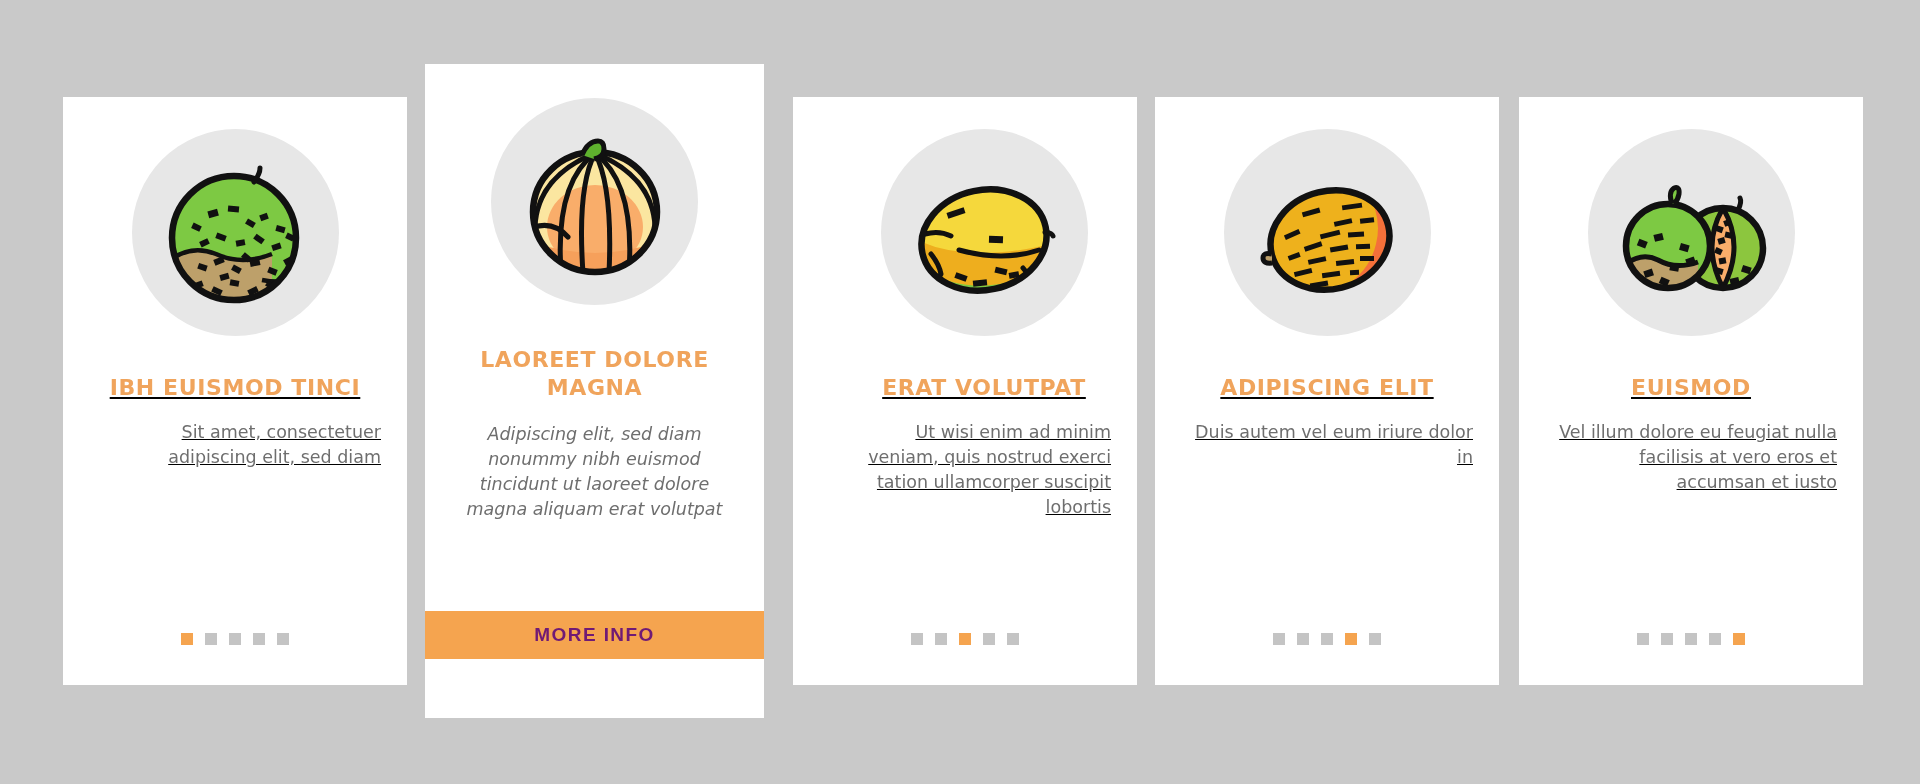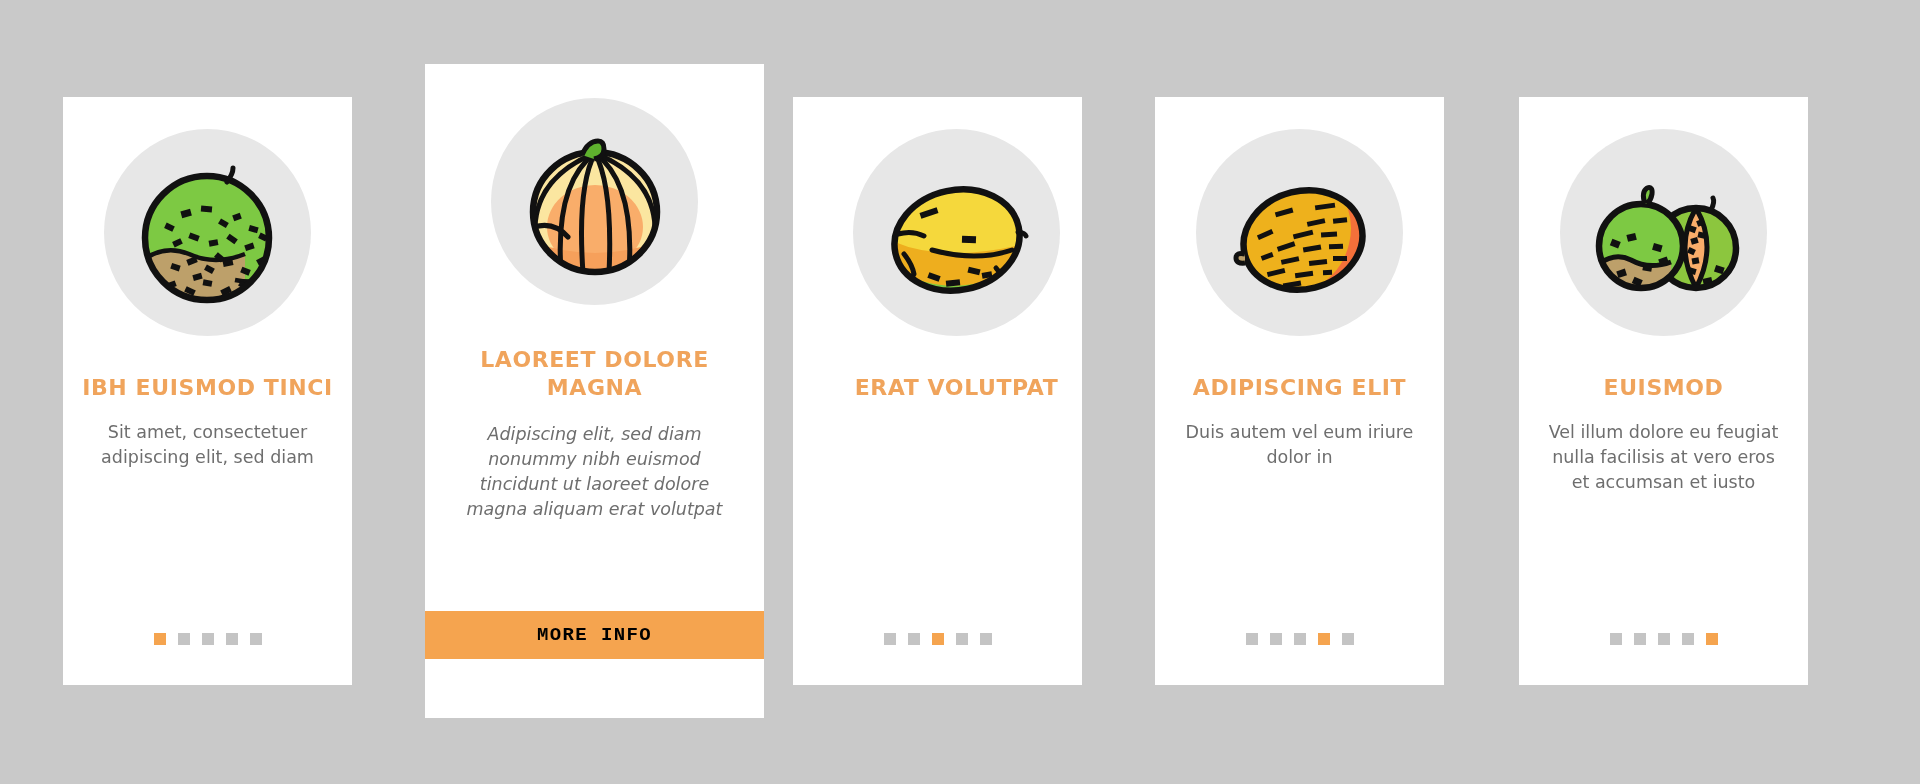--- a/index.html
+++ b/index.html
@@ -23,22 +23,23 @@
   .card {
     position: absolute;
     background: #ffffff;
     box-sizing: border-box;
     display: flex;
     flex-direction: column;
     align-items: center;
   }
   .card.standard {
     top: 97px;
-    width: 289px;
+    width: 344px;
     height: 588px;
+    text-decoration: underline;
   }
   .card.featured {
     top: 64px;
     width: 339px;
     height: 654px;
   }
 
   .c1 { left: 63px; }
   .c2 { left: 425px; }
   .c3 { left: 793px; padding-left: 38px; }
@@ -84,21 +85,21 @@
 
   .desc {
     color: #6e6e6e;
     font-size: 17.5px;
     line-height: 1.42;
     text-align: center;
     padding: 0 26px;
     box-sizing: border-box;
     width: 100%;
   }
-  .card.standard .desc { margin-top: 18px; }
+  .card.standard .desc { margin-top: 18px; text-align: right; }
   .card.featured .desc { margin-top: 20px; font-style: italic; }
 
   
   .dots {
     position: absolute;
     left: 0;
     width: 100%;
     display: flex;
     justify-content: center;
     gap: 12px;
@@ -112,23 +113,23 @@
   .dot.active { background: #f5a44f; }
 
   
   .more-btn {
     position: absolute;
     left: 0;
     bottom: 59px;
     width: 100%;
     height: 48px;
     background: #f5a44f;
-    color: #000000;
+    color: #701a75;
     border: 0;
-    font-family: Liberation Mono, monospace;
+    font-family: Liberation Sans, sans-serif;
     font-weight: bold;
     font-size: 19px;
     letter-spacing: 1.4px;
     text-transform: uppercase;
     cursor: pointer;
     display: flex;
     align-items: center;
     justify-content: center;
   }
 </style>
@@ -257,20 +258,21 @@
               <rect x="96" y="120" width="12" height="6" transform="rotate(14 102 123)"></rect>
               <rect x="110" y="124" width="10" height="6" transform="rotate(-10 115 127)"></rect>
             </g>
           </g>
           <ellipse cx="85" cy="92" rx="63" ry="50" transform="rotate(-12 85 92)" fill="none" stroke="#111" stroke-width="6.5"></ellipse>
           <path d="M146 84 q7 1 8 4" fill="none" stroke="#111" stroke-width="5" stroke-linecap="round"></path>
         </svg>
       </div>
     </div>
     <div class="title">ERAT VOLUTPAT</div>
+    <div class="desc">Ut wisi enim ad minim veniam, quis nostrud exerci tation ullamcorper suscipit lobortis</div>
     <div class="dots">
       <span class="dot"></span>
       <span class="dot"></span>
       <span class="dot active"></span>
       <span class="dot"></span>
       <span class="dot"></span>
     </div>
   </div>
 
   <div class="card standard c5">

